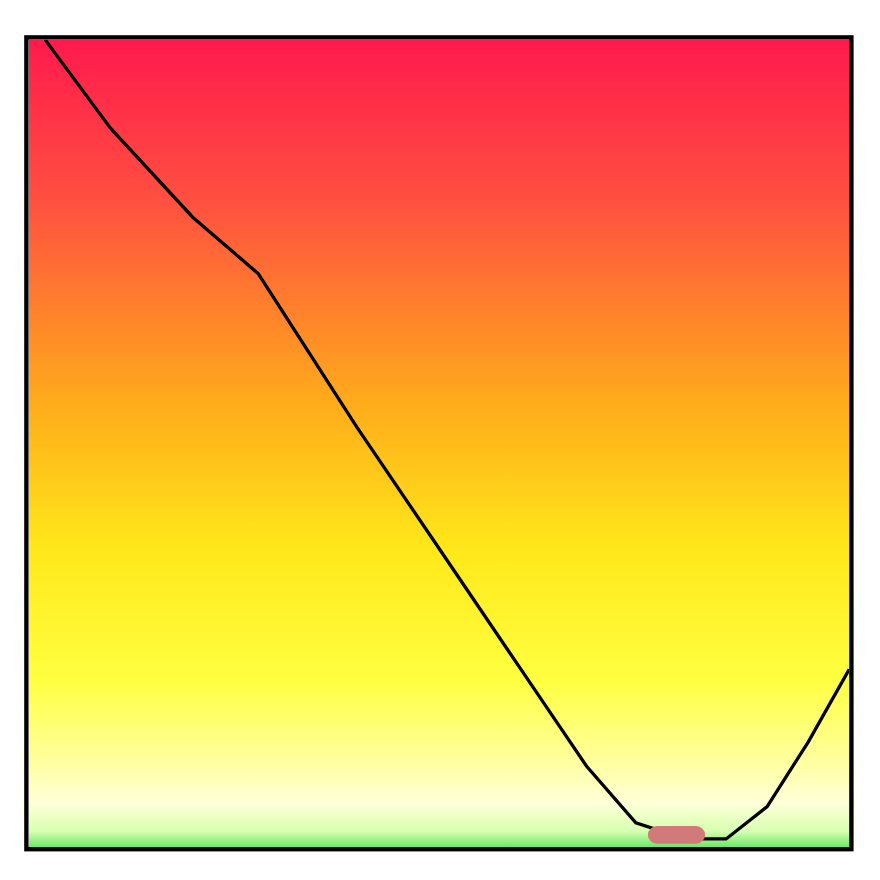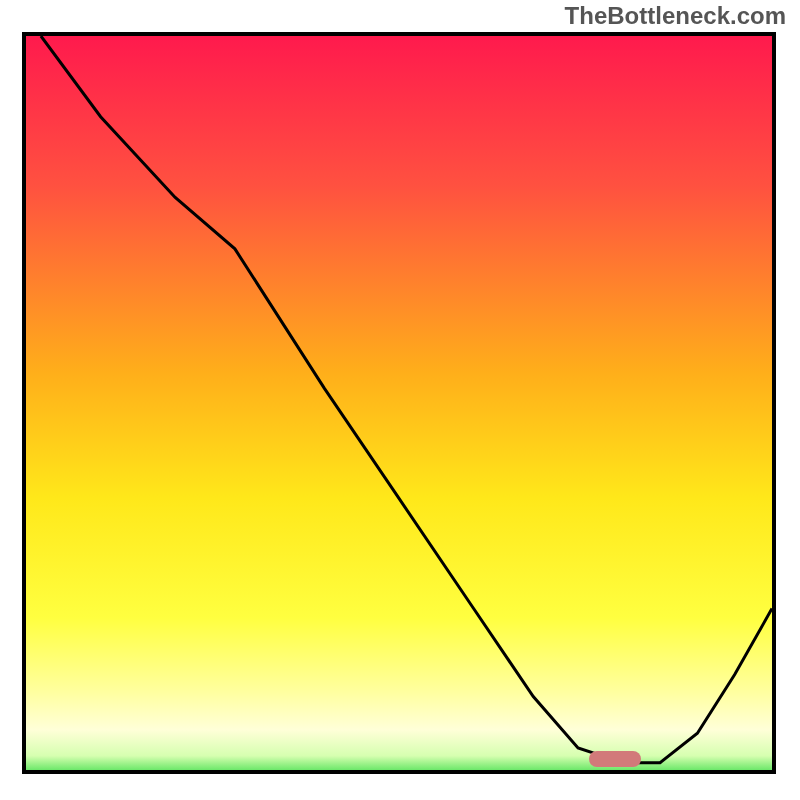--- a/index.html
+++ b/index.html
@@ -47,21 +47,20 @@
   .marker {
     position: absolute;
     border-radius: 10px;
     z-index: 5;
   }
 </style>
 </head>
 <body>
 
 <div class="container">
-  <div class="watermark">TheBottleneck.com</div>
 
   <div class="plot-frame">
     <svg class="gradient-bg" viewBox="0 0 100 100" preserveAspectRatio="none">
       <defs>
         <linearGradient id="bg-grad" x1="0" y1="0" x2="0" y2="1">
             <stop offset="0%" stop-color="#ff1a4d"></stop>
             <stop offset="20%" stop-color="#ff5140"></stop>
             <stop offset="45%" stop-color="#ffae1a"></stop>
             <stop offset="62%" stop-color="#ffe81a"></stop>
             <stop offset="78%" stop-color="#ffff40"></stop>

